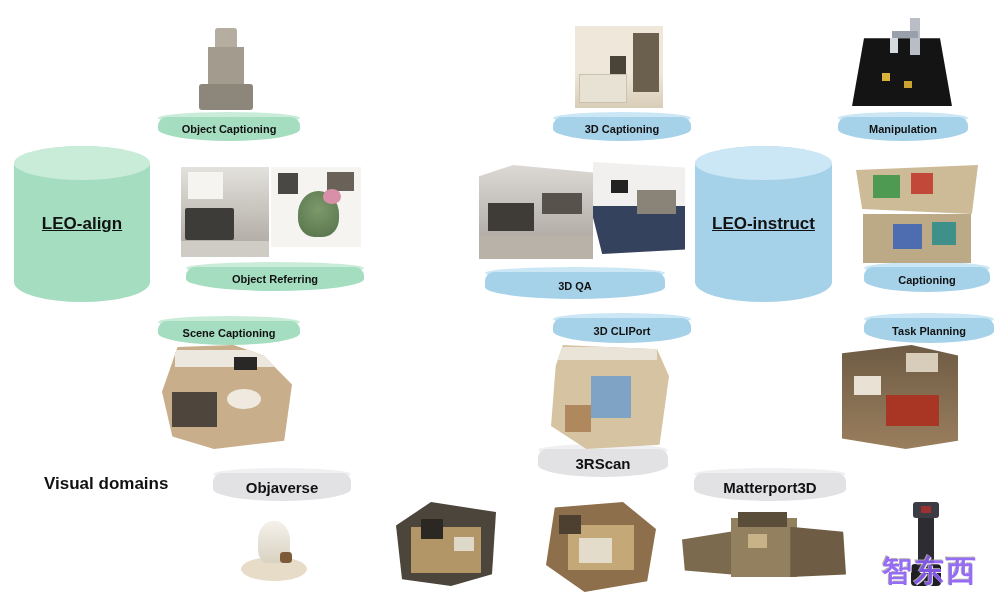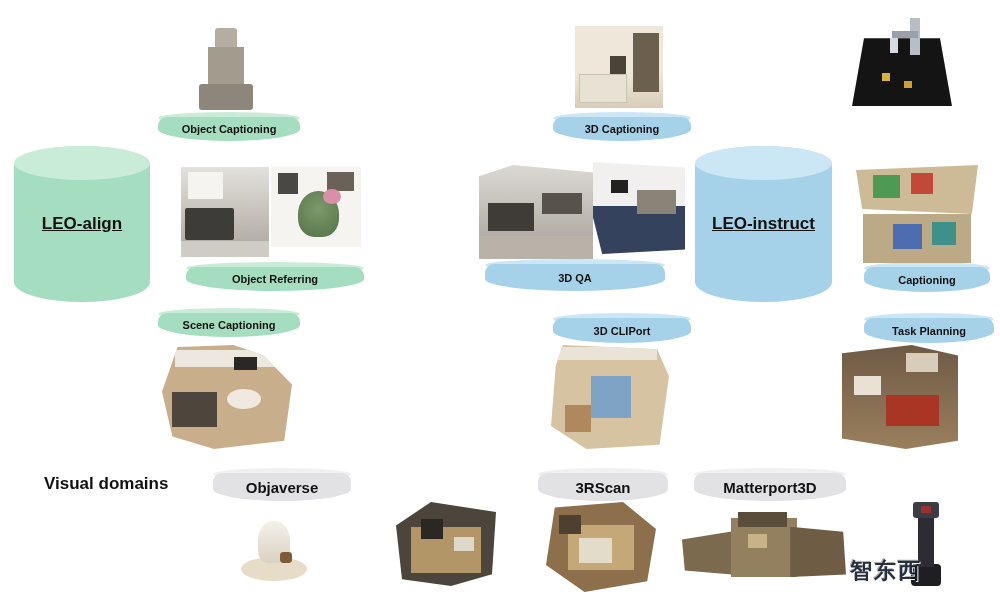--- a/index.html
+++ b/index.html
@@ -25,23 +25,23 @@
   .green.pill::after { background:#a5ddc0; } .green.pill::before { background:#c9ecd9; }
   .blue.pill::after  { background:#a6d2e9; } .blue.pill::before  { background:#cbe6f5; }
   .gray.pill::after  { background:#e2e2e5; } .gray.pill::before  { background:#f0f0f3; }
 
   
   .img { position:absolute; overflow:hidden; }
   .img i { position:absolute; display:block; }
 
   
   .heading { position:absolute; font-weight:bold; font-size:17px; }
-  .watermark { position:absolute; left:824px; top:546px; width:124px; height:50px;
+  .watermark { position:absolute; left:868px; top:546px; width:124px; height:50px;
                display:flex; align-items:center; justify-content:center;
-               font-weight:bold; font-size:22px; letter-spacing:2px; color:#0f172a; opacity:.9;
+               font-weight:bold; font-size:30px; letter-spacing:2px; color:#8b5cf6; opacity:.9;
                text-shadow:1px 1px 0 #ffffff, -1px -1px 0 #a8a8a8; }
 </style>
 </head>
 <body>
 
 <div id="canvas">
 
   <div class="cylinder green" style="left:14px;top:146px;width:136px;height:156px">
     <span class="cyl-lbl">LEO-align</span>
   </div>
@@ -49,44 +49,47 @@
   <div class="cylinder blue" style="left:695px;top:146px;width:137px;height:156px">
     <span class="cyl-lbl">LEO-instruct</span>
   </div>
 
   <div class="pill green" style="left:158px;top:112px;width:142px;height:29px">
     <span class="lbl">Object Captioning</span>
   </div>
   <div class="pill green" style="left:186px;top:262px;width:178px;height:29px">
     <span class="lbl">Object Referring</span>
   </div>
-  <div class="pill green" style="left:158px;top:308px;width:142px;height:29px">
+  <div class="pill green" style="left:158px;top:316px;width:142px;height:29px">
     <span class="lbl">Scene Captioning</span>
   </div>
 
   <div class="pill blue" style="left:553px;top:112px;width:138px;height:29px">
     <span class="lbl">3D Captioning</span>
   </div>
-  <div class="pill blue" style="left:485px;top:259px;width:180px;height:32px">
+  <div class="pill blue" style="left:485px;top:267px;width:180px;height:32px">
     <span class="lbl">3D QA</span>
   </div>
   <div class="pill blue" style="left:553px;top:313px;width:138px;height:30px">
     <span class="lbl">3D CLIPort</span>
   </div>
+  <div class="pill blue" style="left:838px;top:112px;width:130px;height:29px">
+    <span class="lbl">Manipulation</span>
+  </div>
   <div class="pill blue" style="left:864px;top:262px;width:126px;height:30px">
     <span class="lbl">Captioning</span>
   </div>
   <div class="pill blue" style="left:864px;top:313px;width:130px;height:30px">
     <span class="lbl">Task Planning</span>
   </div>
 
   <div class="pill gray lg" style="left:213px;top:468px;width:138px;height:33px">
     <span class="lbl">Objaverse</span>
   </div>
-  <div class="pill gray lg" style="left:538px;top:468px;width:130px;height:33px">
+  <div class="pill gray lg" style="left:538px;top:444px;width:130px;height:33px">
     <span class="lbl">3RScan</span>
   </div>
   <div class="pill gray lg" style="left:694px;top:468px;width:152px;height:33px">
     <span class="lbl">Matterport3D</span>
   </div>
 
   <div class="img" style="left:186px;top:26px;width:80px;height:88px">
     <i style="left:36%;top:2%;width:28%;height:26%;background:#b5aea0;border-radius:3px"></i>
     <i style="left:28%;top:24%;width:44%;height:46%;background:#a39c8e"></i>
     <i style="left:16%;top:66%;width:68%;height:30%;background:#8d867a;border-radius:3px"></i>

